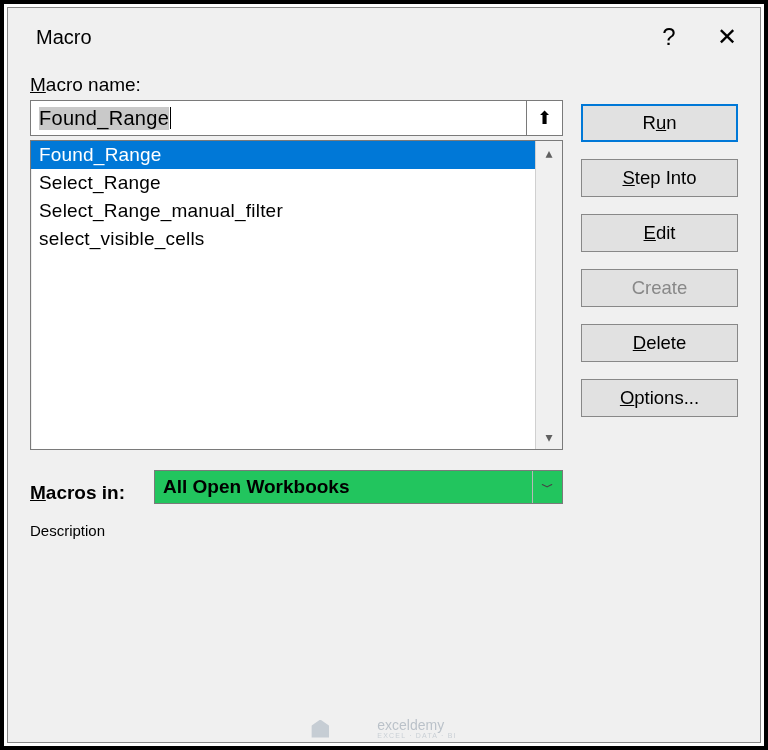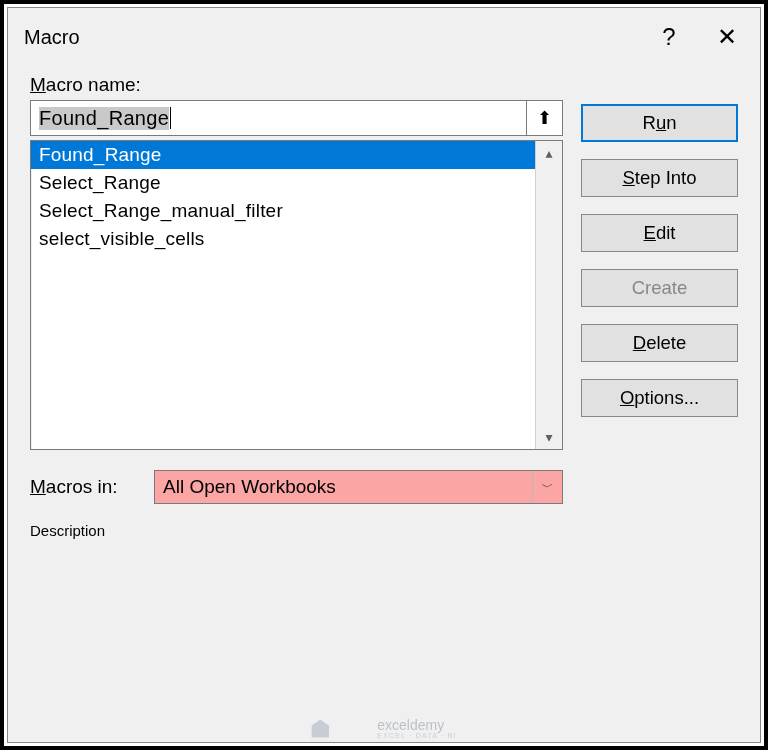--- a/index.html
+++ b/index.html
@@ -28,20 +28,21 @@
       border: 1px solid #888;
       display: flex;
       flex-direction: column;
       position: relative;
     }
     .titlebar {
       display: flex;
       align-items: center;
       padding: 12px 14px 14px 16px;
       font-size: 20px;
+      margin-left: 12px;
     }
     .titlebar-title {
       flex: 1;
       color: #000;
     }
     .titlebar-btn {
       width: 38px;
       height: 34px;
       display: flex;
       align-items: center;
@@ -170,34 +171,35 @@
     }
     .action-btn.primary {
       border: 2px solid #0078d7;
       background: #e1e1e1;
     }
     .action-btn.disabled {
       color: #888;
     }
     .macros-in-row {
       display: flex;
-      align-items: center;
+      align-items: flex-end;
       margin-top: 20px;
       gap: 18px;
+      font-weight: bold;
     }
     .macros-in-label {
       font-size: 19px;
       width: 106px;
     }
     .dropdown {
       flex: 1;
       max-width: 418px;
       height: 34px;
       border: 1px solid #7a7a7a;
-      background: #fca5a5;
+      background: #22c55e;
       display: flex;
       align-items: center;
       padding-left: 8px;
       font-size: 19px;
     }
     .dropdown-arrow {
       width: 30px;
       height: 32px;
       border-left: 1px solid #b8b8b8;
       display: flex;

